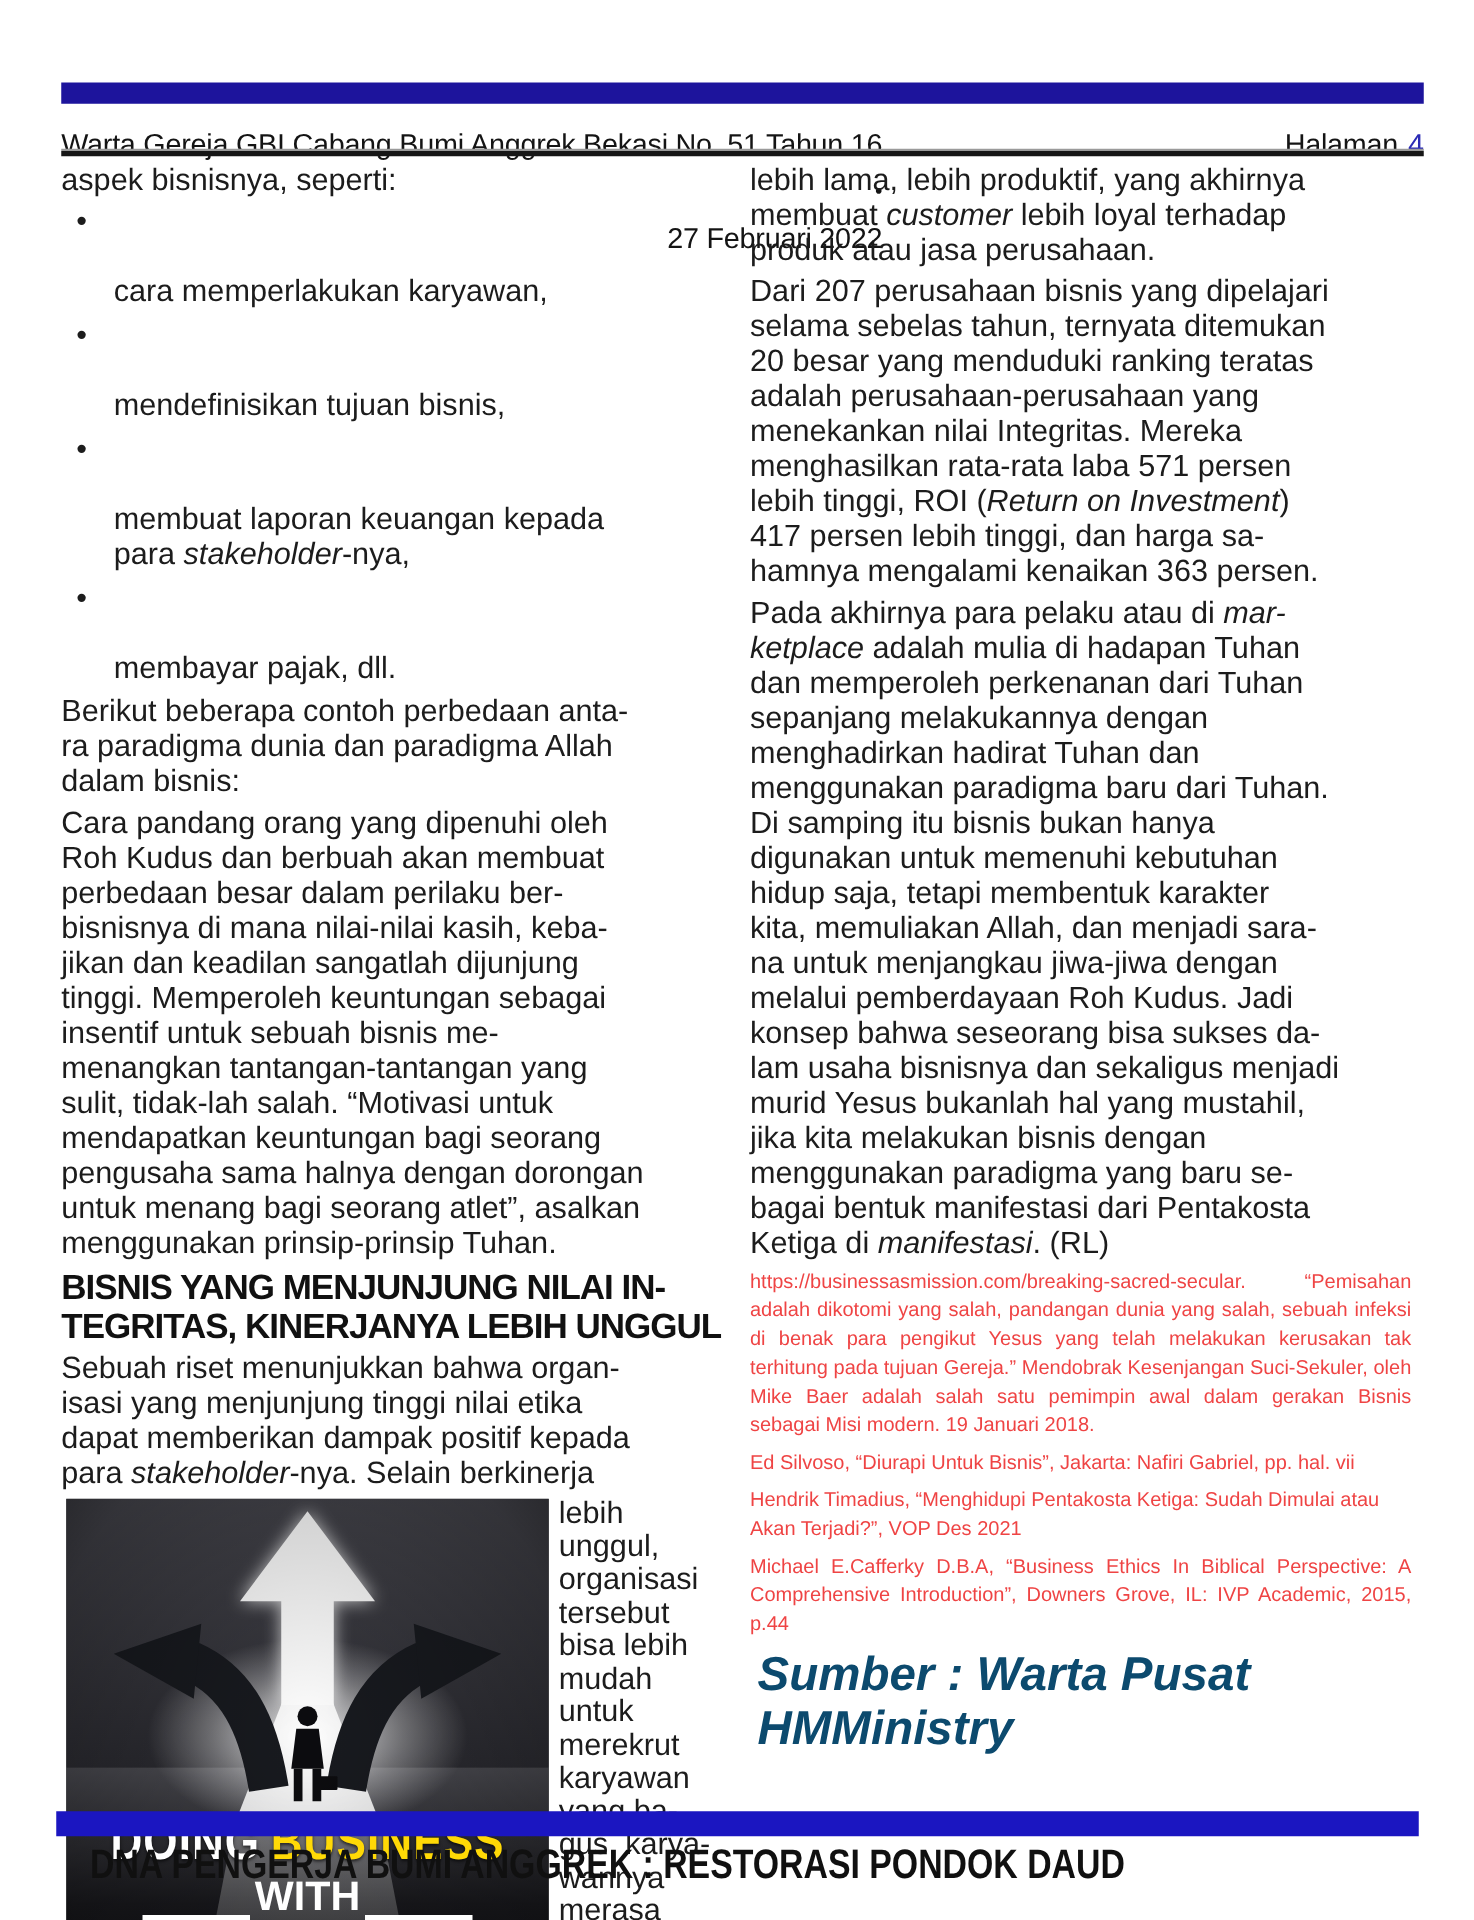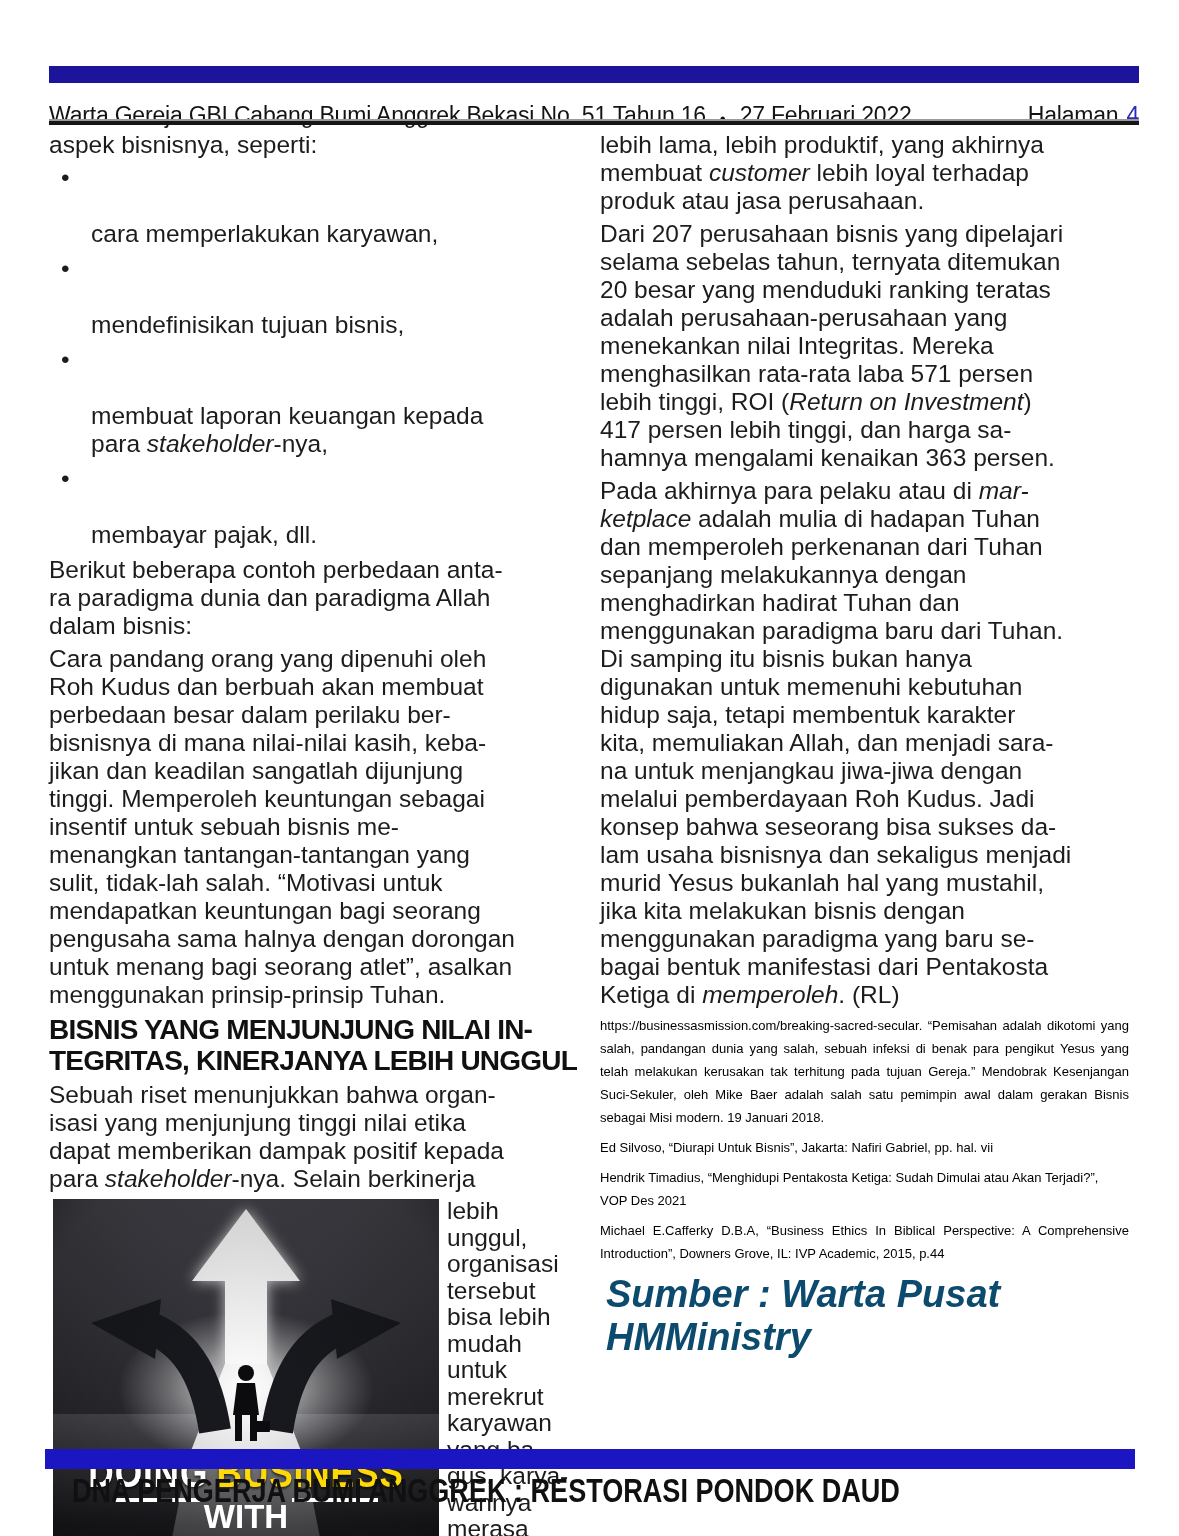--- a/index.html
+++ b/index.html
@@ -3,21 +3,21 @@
 <meta charset="utf-8">
 <style>
   html,body{margin:0;padding:0;background:#ffffff;}
   .page{position:relative;width:1179px;height:1536px;background:#ffffff;overflow:hidden;
         font-family:"Liberation Sans",sans-serif;color:#1c1c1c;}
   
   .header-bar{position:absolute;left:49px;width:1090px;top:66px;height:17px;background:#1d149c;}
   .header-row{position:absolute;left:49px;width:1090px;top:86px;height:32px;
               display:flex;justify-content:space-between;align-items:baseline;
               font-size:23px;letter-spacing:-0.2px;color:#141414;}
-  .header-left{display:flex;gap:14px;align-items:flex-end;white-space:nowrap;}
+  .header-left{display:flex;gap:14px;align-items:flex-end;white-space:nowrap;flex-direction:column;}
   .header-left .sep{font-size:17px;}
   .header-right{white-space:nowrap;margin-top:16px;}
   .pagenum{color:#2b2bb5;margin-left:8px;}
   .header-rule{position:absolute;left:49px;width:1090px;top:119px;height:6px;
                background:linear-gradient(#9a9a9a 0 2px,#161616 2px 100%);}
   
   .content{position:absolute;left:49px;top:131px;width:1080px;display:flex;gap:22px;}
   .col{width:529px;}
   .body-p{margin:0 0 5px;font-size:24.5px;line-height:28px;white-space:pre-line;}
   .it{font-style:italic;}
@@ -34,29 +34,29 @@
   
   .cover{float:left;position:relative;width:386px;height:457px;margin:1px 8px 0 4px;
          background:#17171a;overflow:hidden;}
   .cover svg{position:absolute;left:0;top:0;}
   .cov-l1{position:absolute;left:0;top:250px;width:100%;text-align:center;
           font-weight:bold;font-size:42px;letter-spacing:1px;white-space:nowrap;
           transform:scaleX(.84);transform-origin:center;
           text-shadow:0 2px 3px rgba(0,0,0,.65);}
   .cov-l1 .w{color:#ffffff;}
   .cov-l1 .y{color:#ffd906;margin-left:10px;}
-  .cov-with{position:absolute;left:0;top:299px;width:100%;display:flex;align-items:flex-start;
+  .cov-with{position:absolute;left:0;top:299px;width:100%;display:flex;align-items:flex-end;
             justify-content:center;gap:4px;color:#ffffff;font-weight:bold;font-size:33px;}
   .cov-with .bar{width:86px;height:4px;background:#ffffff;}
   .cov-god{position:absolute;left:0;top:334px;width:100%;text-align:center;
            font-weight:bold;font-size:92px;line-height:92px;letter-spacing:12px;
            color:#ffd906;-webkit-text-stroke:2px #16130a;}
   
   .footnotes{margin-top:4px;}
-  .fn{margin:0 0 7px;font-size:13px;line-height:23px;color:#000000;}
+  .fn{margin:0 0 7px;font-size:16px;line-height:23px;color:#ef4444;}
   .fn.just{text-align:justify;}
   .source{margin:8px 6px 0;font-size:38px;font-weight:bold;font-style:italic;color:#0c4a6e;}
   
   .footer-bar{position:absolute;left:45px;width:1090px;top:1449px;height:20px;background:#1b16c1;}
   .footer-text{position:absolute;left:72px;top:1472px;font-size:33px;font-weight:bold;
                color:#101010;white-space:nowrap;transform:scaleX(.82);transform-origin:left center;}
 </style>
 </head>
 <body>
 
@@ -234,21 +234,21 @@
 hidup saja, tetapi membentuk karakter
 kita, memuliakan Allah, dan menjadi sara-
 na untuk menjangkau jiwa-jiwa dengan
 melalui pemberdayaan Roh Kudus. Jadi
 konsep bahwa seseorang bisa sukses da-
 lam usaha bisnisnya dan sekaligus menjadi
 murid Yesus bukanlah hal yang mustahil,
 jika kita melakukan bisnis dengan
 menggunakan paradigma yang baru se-
 bagai bentuk manifestasi dari Pentakosta
-Ketiga di </span><span class="it">memperoleh</span><span>. (RL)</span></p>
+Ketiga di </span><span class="it">manifestasi</span><span>. (RL)</span></p>
 
       <div class="footnotes">
         <p class="fn just">https://businessasmission.com/breaking-sacred-secular. “Pemisahan adalah dikotomi yang salah, pandangan dunia yang salah, sebuah infeksi di benak para pengikut Yesus yang telah melakukan kerusakan tak terhitung pada tujuan Gereja.” Mendobrak Kesenjangan Suci-Sekuler, oleh Mike Baer adalah salah satu pemimpin awal dalam gerakan Bisnis sebagai Misi modern. 19 Januari 2018.</p>
         <p class="fn">Ed Silvoso, “Diurapi Untuk Bisnis”, Jakarta: Nafiri Gabriel, pp. hal. vii</p>
         <p class="fn">Hendrik Timadius, “Menghidupi Pentakosta Ketiga: Sudah Dimulai atau Akan Terjadi?”, VOP Des 2021</p>
         <p class="fn just">Michael E.Cafferky D.B.A, “Business Ethics In Biblical Perspective: A Comprehensive Introduction”, Downers Grove, IL: IVP Academic, 2015, p.44</p>
       </div>
 
       <p class="source">Sumber : Warta Pusat HMMinistry</p>
     </div>

